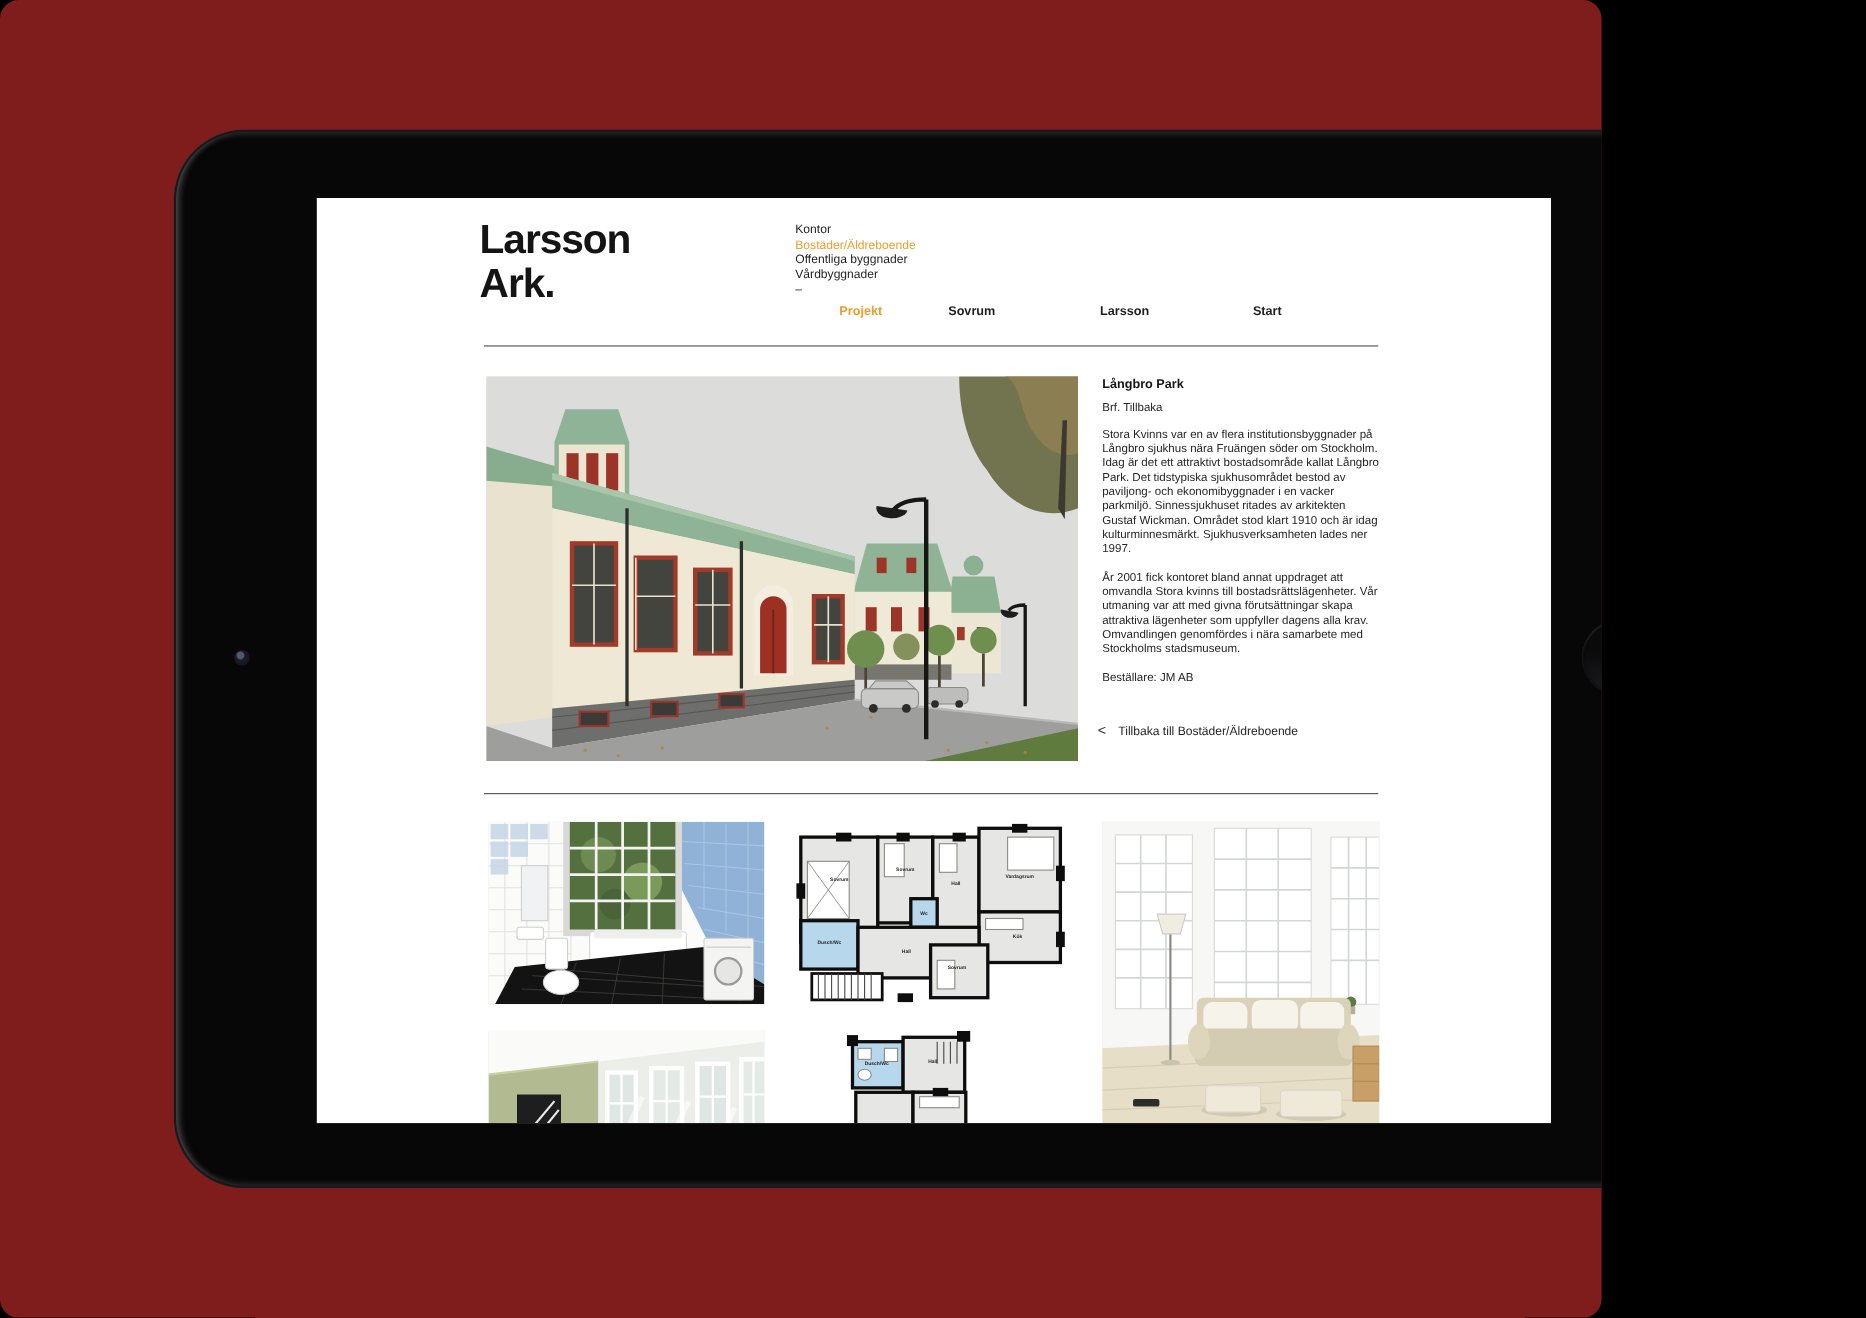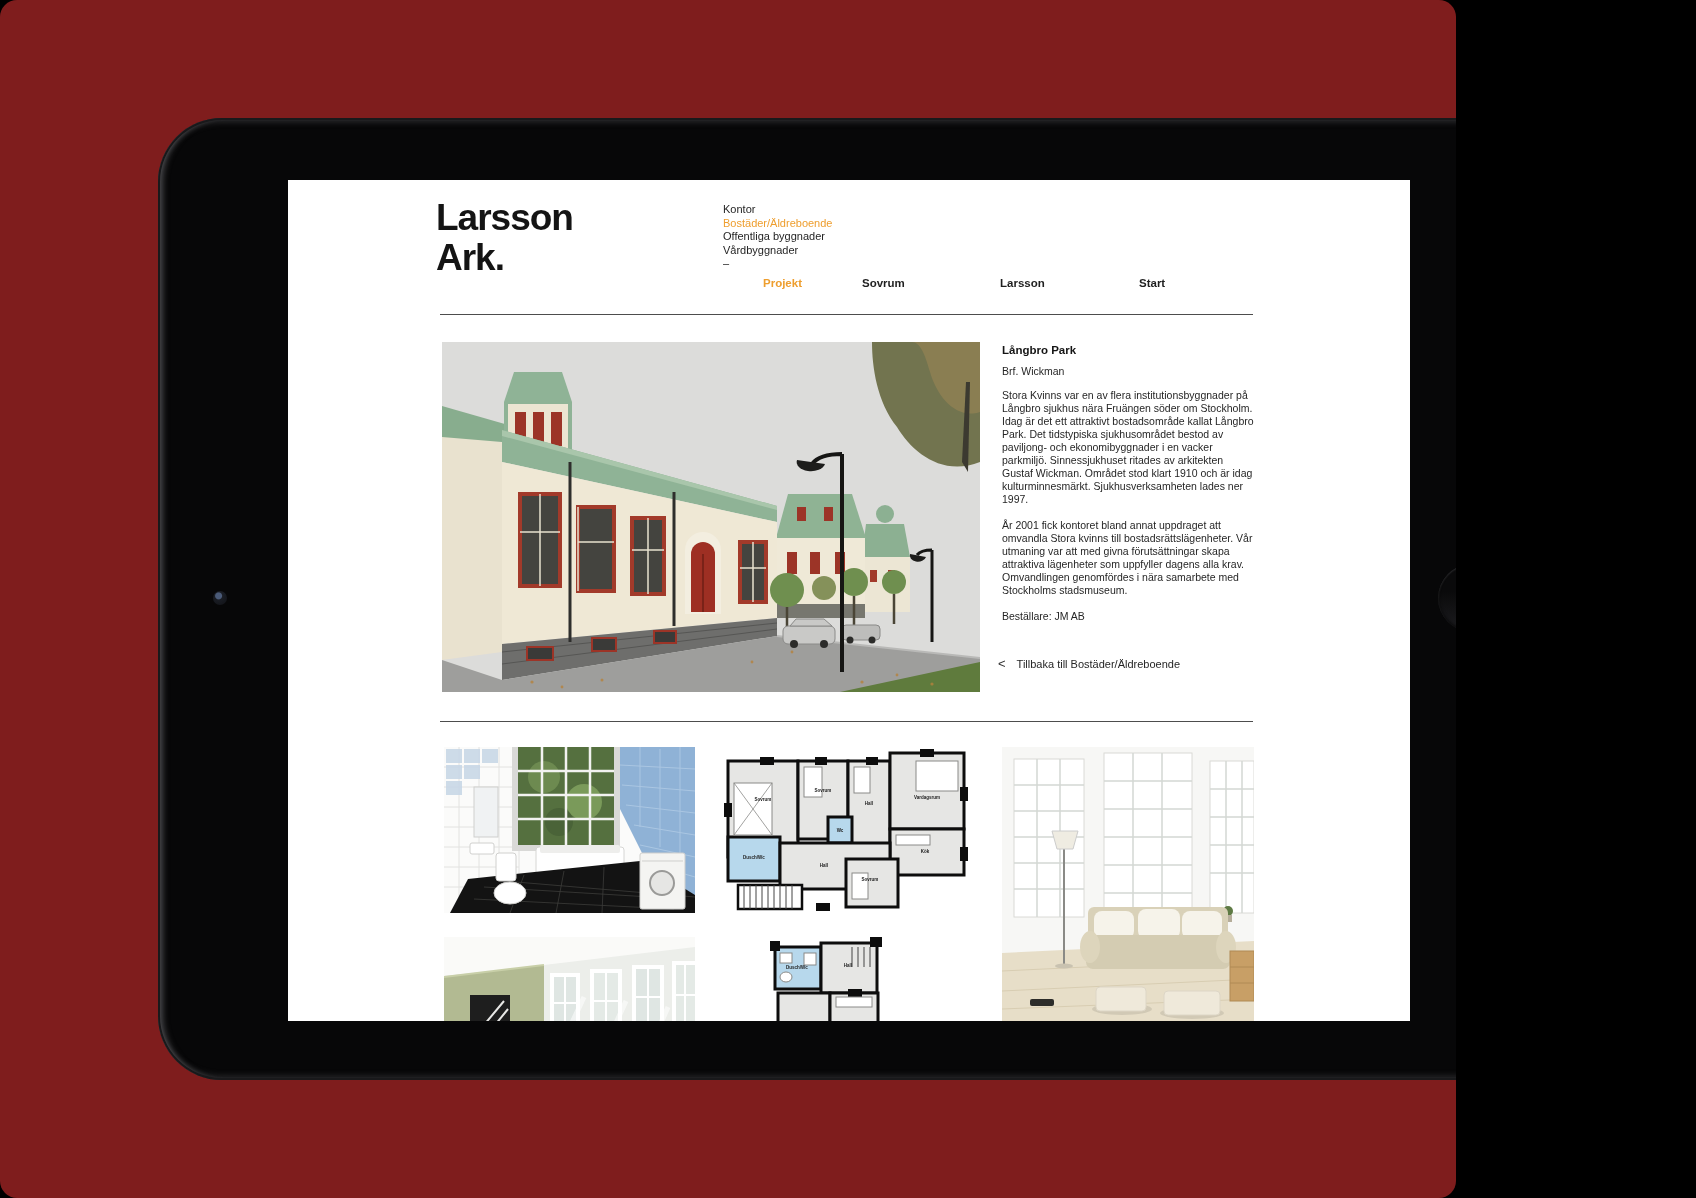--- a/index.html
+++ b/index.html
@@ -180,21 +180,21 @@
             <path d="M400,330 V112 M400,112 C388,112 376,114 370,122" stroke-width="4"></path>
             <path d="M490,300 V208 M490,208 C484,208 478,209 475,213" stroke-width="3"></path>
           </g>
           <path d="M355,118 a14,9 0 0 0 28,4 Z" fill="#1d1d1b"></path>
           <path d="M468,212 a8,6 0 0 0 16,3 Z" fill="#1d1d1b"></path>
         </svg>
       </div>
 
       <div class="textcol">
         <h1 class="proj-title">Långbro Park</h1>
-        <div class="proj-sub">Brf. Wickman</div>
+        <div class="proj-sub">Brf. Tillbaka</div>
         <p>Stora Kvinns var en av flera institutionsbyggnader på Långbro sjukhus nära Fruängen söder om Stockholm. Idag är det ett attraktivt bostadsområde kallat Långbro Park. Det tidstypiska sjukhusområdet bestod av paviljong- och ekonomibyggnader i en vacker parkmiljö. Sinnessjukhuset ritades av arkitekten Gustaf Wickman. Området stod klart 1910 och är idag kulturminnesmärkt. Sjukhusverksamheten lades ner 1997.</p>
         <p>År 2001 fick kontoret bland annat uppdraget att omvandla Stora kvinns till bostadsrättslägenheter. Vår utmaning var att med givna förutsättningar skapa attraktiva lägenheter som uppfyller dagens alla krav. Omvandlingen genomfördes i nära samarbete med Stockholms stadsmuseum.</p>
         <div class="client">Beställare: JM AB</div>
       </div>
 
       <div class="backlink">
         <span class="chev">&lt;</span><span class="lbl">Tillbaka till Bostäder/Äldreboende</span>
       </div>
 
       <div class="rule" style="top:541px;"></div>

